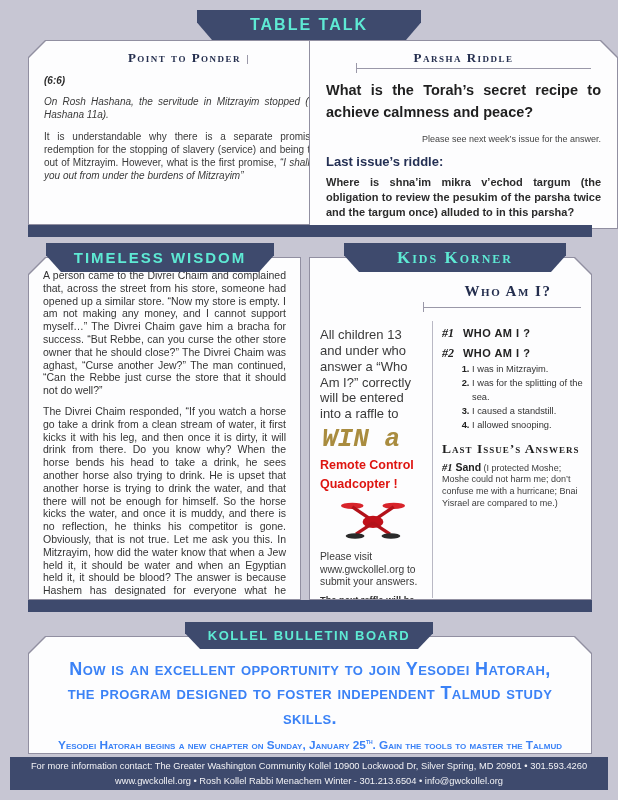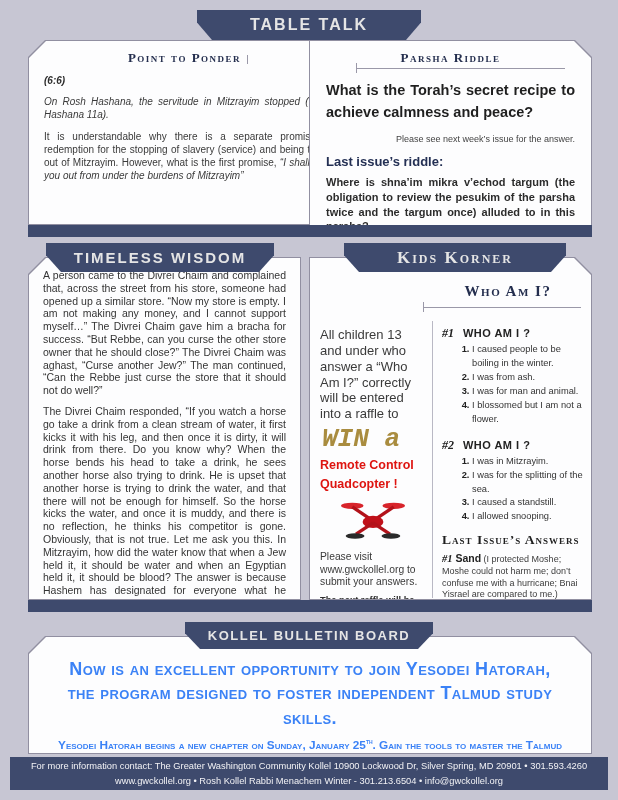--- a/index.html
+++ b/index.html
@@ -2,21 +2,21 @@
 <html><head>
 <meta charset="utf-8">
 <style>
   html,body{margin:0;padding:0;}
   .page{
     position:relative;width:618px;height:800px;overflow:hidden;
     background:#c7c6d3;font-family:"Liberation Sans",sans-serif;color:#3a3a3a;
   }
   
   .banner{
-    position:absolute;background:#3e4a6d;color:#e5e5e5;z-index:5;
+    position:absolute;background:#3e4a6d;color:#5eead4;z-index:5;
     display:flex;align-items:center;justify-content:center;
     font-weight:bold;letter-spacing:2px;
     clip-path:polygon(0 0,100% 0,100% 42%,calc(100% - 15px) 100%,15px 100%,0 42%);
   }
   
   .cut{position:absolute;}
   .cut .bg{position:absolute;inset:0;background:#918fa1;}
   .cut .in{position:absolute;inset:1px;background:#fdfdfe;overflow:hidden;}
   .cut-l .bg,.cut-l .in{clip-path:polygon(17px 0,100% 0,100% 100%,0 100%,0 17px);}
   .cut-r .bg,.cut-r .in{clip-path:polygon(0 0,calc(100% - 17px) 0,100% 17px,100% 100%,0 100%);}
@@ -92,21 +92,21 @@
         <div class="sc-head" style="font-size:13px;"><span>Point to Ponder</span><span class="tick"></span></div>
       </div>
       <div class="ptp-body">
         <div class="q-bold-italic">(6:6)</div>
         <div class="para italic">On Rosh Hashana, the servitude in Mitzrayim stopped (Rosh Hashana 11a).</div>
         <div class="para"><span>It is understandable why there is a separate promise of redemption for the stopping of slavery (service) and being taken out of Mitzrayim. However, what is the first promise, </span><span class="italic">“I shall take you out from under the burdens of Mitzrayim”</span></div>
       </div>
     </div>
   </div>
 
-  <div class="cut cut-r" style="left:309px;top:40px;width:283px;height:189px;">
+  <div class="cut cut-r" style="left:309px;top:40px;width:283px;height:189px;padding-left:26px;">
     <div class="bg"></div>
     <div class="in">
       <div style="padding:9px 16px 0 16px;">
         <div class="sc-head" style="font-size:13px;"><span>Parsha Riddle</span></div>
         <div class="rule" style="margin:2px 10px 0 30px;"></div>
         <div class="riddle-q" style="margin-top:10px;">What is the Torah’s secret recipe to achieve calmness and peace?</div>
         <div class="see-note">Please see next week’s issue for the answer.</div>
         <div class="last-label">Last issue’s riddle:</div>
         <div class="last-riddle">Where is shna’im mikra v’echod targum (the obligation to review the pesukim of the parsha twice and the targum once) alluded to in this parsha?</div>
 
@@ -160,26 +160,20 @@
               </svg>
             </div>
             <div class="sb-visit">Please visit www.gwckollel.org to submit your answers.</div>
             <div class="sb-raffle"><span>The next raffle will be held on January 27</span><sup>th</sup><span>.</span></div>
             <div class="sb-fine">Answer as many as you can because each correct answer will entitle you to another raffle ticket and increase your chance of winning!</div>
           </div>
           <div class="kids-content">
             <div class="qblock">
               <span class="qnum">#1</span>&nbsp;
               <span class="qtitle">WHO AM I ?</span>
-              <ol class="qlist">
-                <li>I caused people to be boiling in the winter.</li>
-                <li>I was from ash.</li>
-                <li>I was for man and animal.</li>
-                <li>I blossomed but I am not a flower.</li>
-              </ol>
             </div>
             <div class="qblock">
               <span class="qnum">#2</span>&nbsp;
               <span class="qtitle">WHO AM I ?</span>
               <ol class="qlist">
                 <li>I was in Mitzrayim.</li>
                 <li>I was for the splitting of the sea.</li>
                 <li>I caused a standstill.</li>
                 <li>I allowed snooping.</li>
               </ol>

